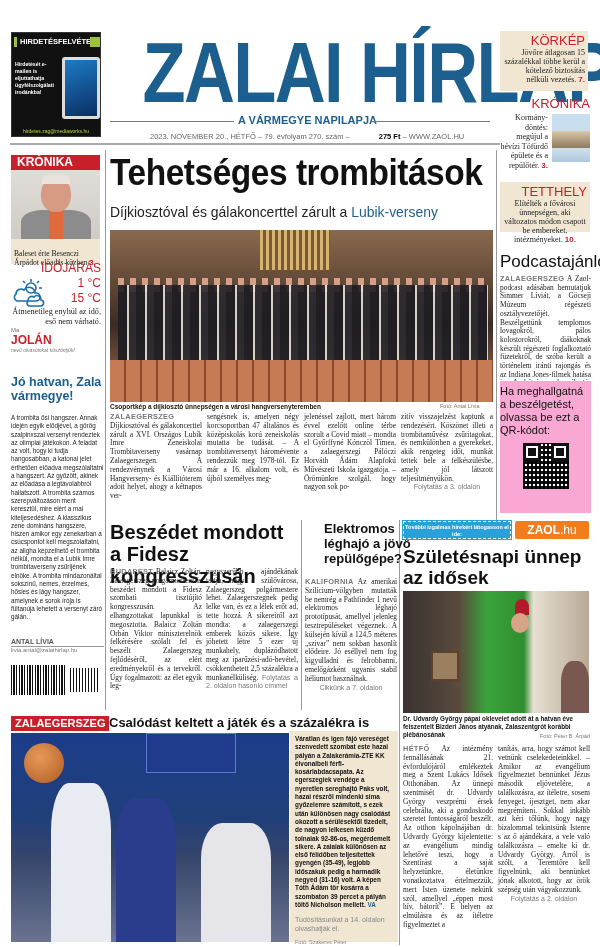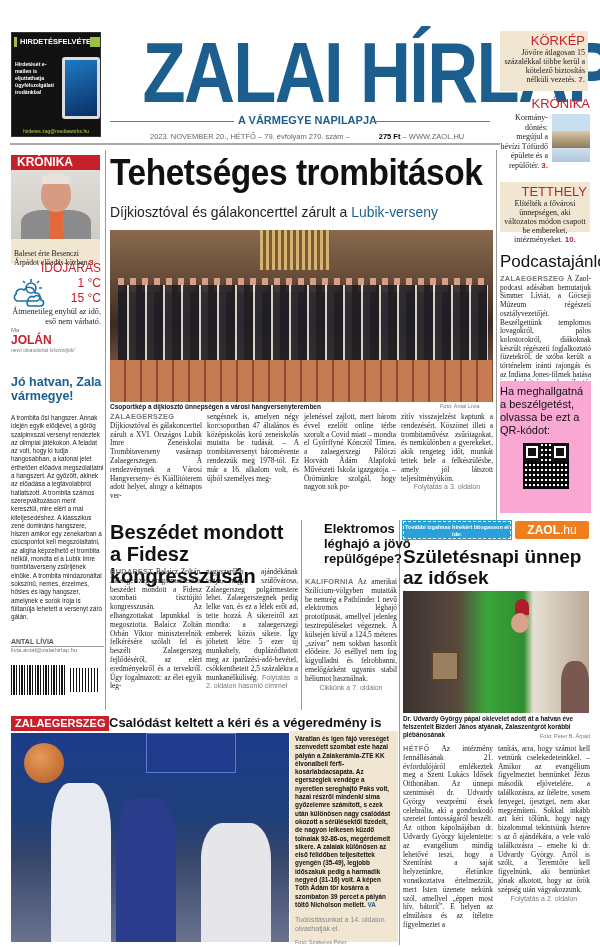--- a/index.html
+++ b/index.html
@@ -284,21 +284,21 @@
   <span class="dl">HÉTFŐ</span>
   <span>Az intézmény fennállásának 21. évfordulójáról emlékeztek meg a Szent Lukács Idősek Otthonában. Az ünnepi szentmisét dr. Udvardy György veszprémi érsek celebrálta, aki a gondoskodó szeretet fontosságáról beszélt. Az otthon kápolnájában dr. Udvardy György kijelentette: az evangélium mindig lehetővé teszi, hogy a Szentírást a saját helyzetünkre, életünkre vonatkoztatva értelmezzük, mert Isten üzenete nekünk szól, amellyel „éppen most hív, bátorít”. E helyen az elmúlásra és az ítéletre figyelmeztet a</span>
 </div>
 <div class="abs col" style="left:498px;top:745px;width:92px;">
   <span>tanítás, arra, hogy számot kell vetnünk cselekedeteinkkel. – Amikor az evangélium figyelmeztet bennünket Jézus második eljövetelére, a találkozásra, az ítéletre, sosem fenyeget, ijesztget, nem akar megrémíteni. Sokkal inkább azt kéri tőlünk, hogy nagy bizalommal tekintsünk Istenre s az ő ajándékára, a vele való találkozásra – emelte ki dr. Udvardy György. Arról is szólt, a Teremtőre kell figyelnünk, aki bennünket jónak alkotott, hogy az örök szépség után vágyakozzunk.</span>
   <span class="cont">Folytatás a 2. oldalon</span>
 </div>
 
 <div class="abs sporttop">
   <div class="tag">ZALAEGERSZEG</div>
-  <div class="hed">Csalódást keltett a kéri és a végeredmény is</div>
+  <div class="hed">Csalódást keltett a játék és a százalékra is</div>
 </div>
 <div class="abs sportphoto">
   <div class="board"></div>
     <div class="p1"></div>
     <div class="p2"></div>
     <div class="p3"></div>
     <div class="ball"></div>
 </div>
 <div class="abs sportbox">
   <div class="t">

